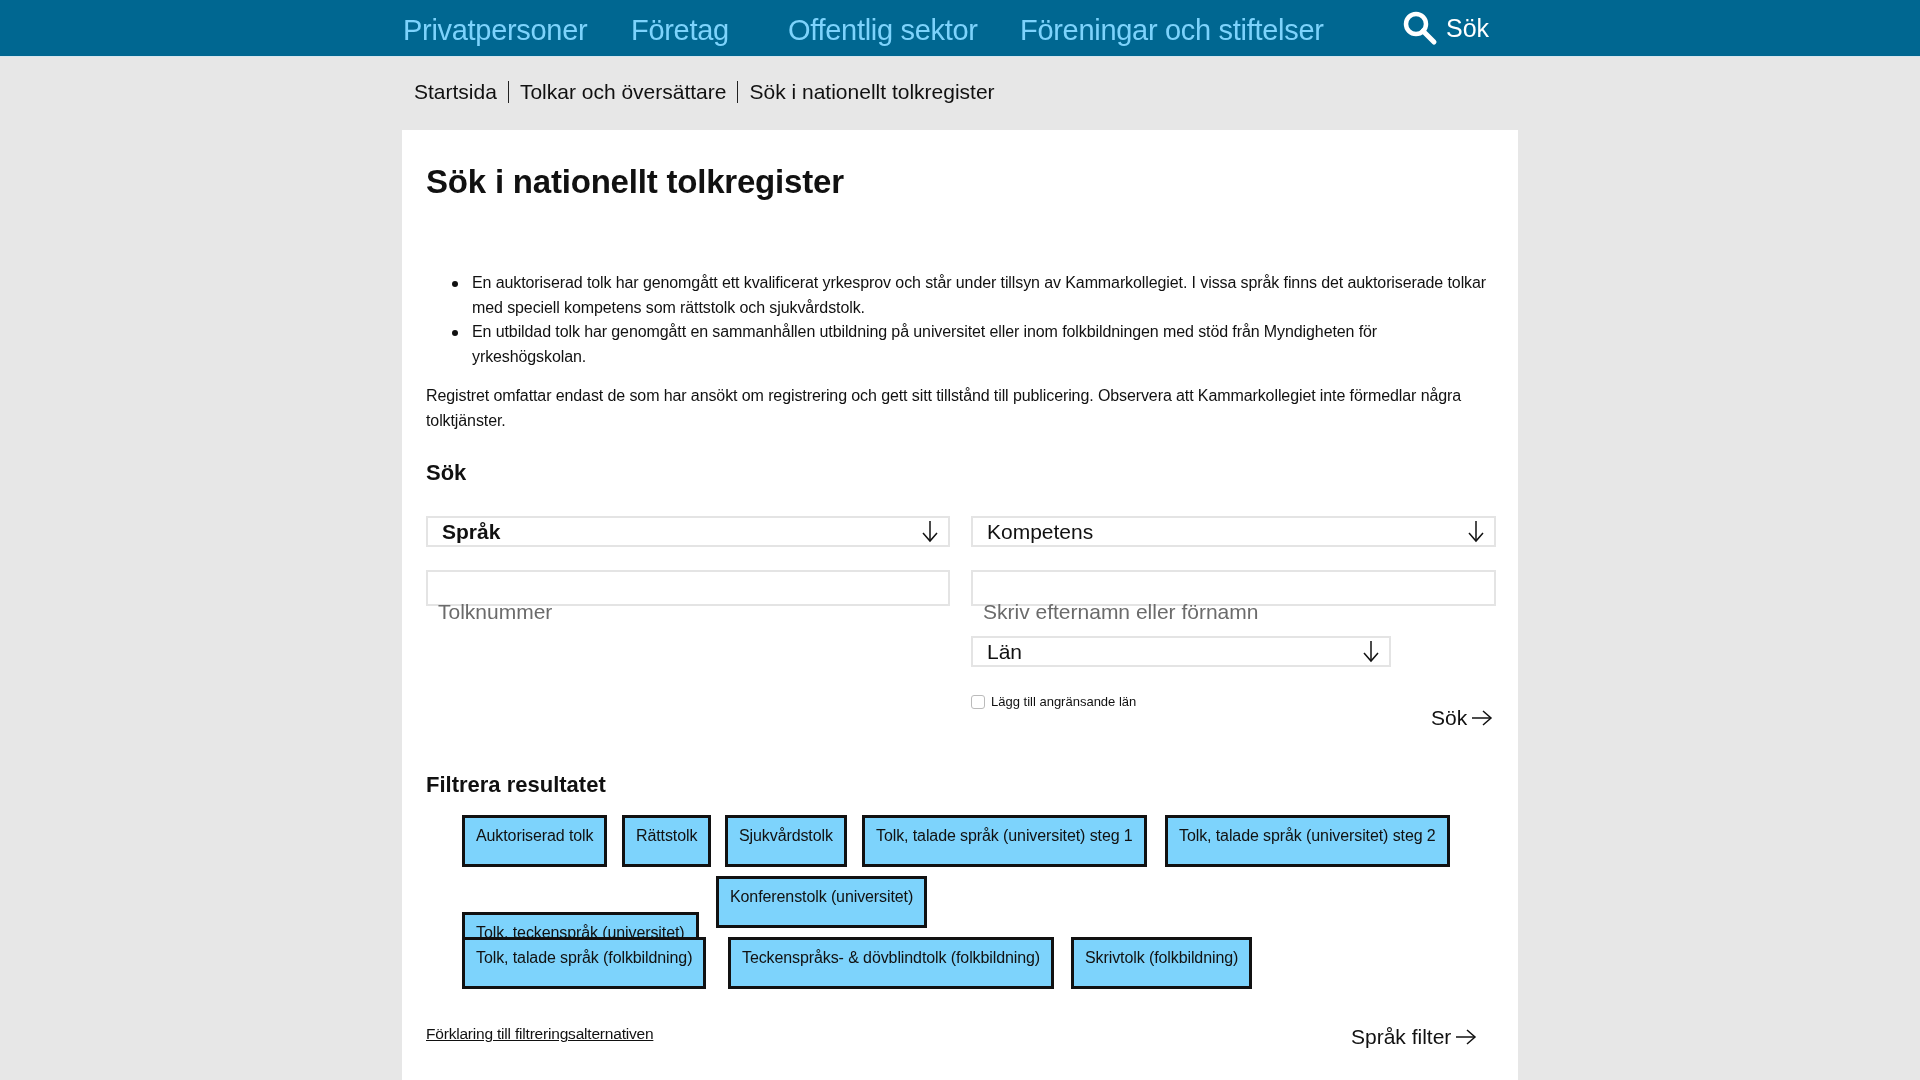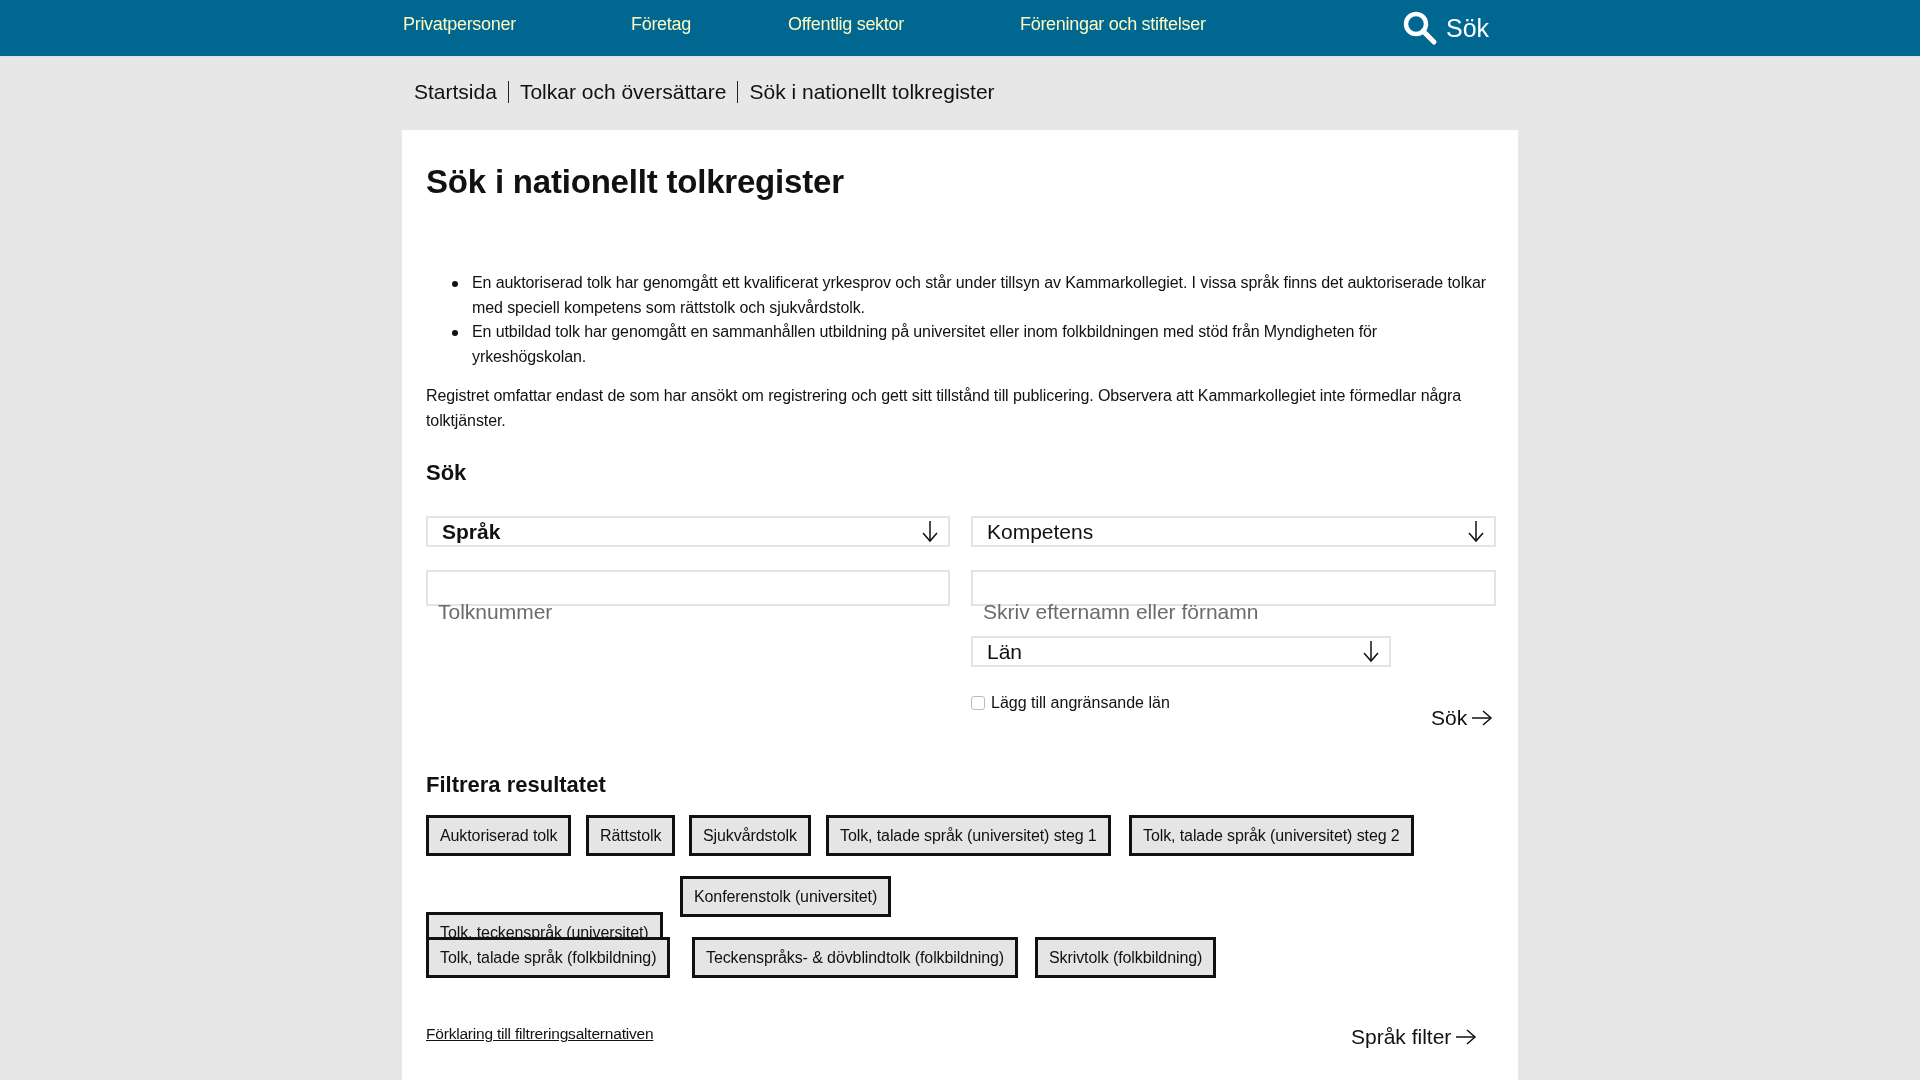--- a/index.html
+++ b/index.html
@@ -1,40 +1,40 @@
 <!DOCTYPE html>
 <html><head>
 <meta charset="utf-8">
 <style>
   * { box-sizing: border-box; margin: 0; padding: 0; }
   html, body { width: 1920px; height: 1080px; overflow: hidden; }
   body { background: #e7e7e7; font-family: "Liberation Sans", sans-serif; color: #111; position: relative; }
   .topbar { position: absolute; left: 0; top: 0; width: 1920px; height: 57px; background: #006791; border-bottom: 1px solid #d6e6ee; }
-  .topbar .nav-item { position: absolute; top: 14px; color: #fef9c3; font-size: 18px; letter-spacing: -0.3px; white-space: nowrap; cursor: pointer; }
+  .topbar .nav-item { position: absolute; top: 14px; color: #7dd3fc; font-size: 29px; letter-spacing: -0.3px; white-space: nowrap; cursor: pointer; }
   .topbar .search { position: absolute; left: 1402px; top: 10px; display: flex; align-items: center; gap: 8px; color: #fff; font-size: 25px; cursor: pointer; }
   .breadcrumb { position: absolute; left: 414px; top: 80px; font-size: 21px; display: flex; align-items: center; white-space: nowrap; }
   .breadcrumb .sep { display: inline-block; width: 1px; height: 22px; background: #222; margin: 0 11px; }
   .breadcrumb a { color: #111; text-decoration: none; cursor: pointer; }
   .panel { position: absolute; left: 402px; top: 130px; width: 1116px; height: 960px; background: #fff; }
   h1 { position: absolute; left: 24px; top: 33px; font-size: 33px; font-weight: bold; letter-spacing: -0.2px; }
   .p { position: absolute; left: 24px; font-size: 16px; line-height: 24.5px; width: 1075px; letter-spacing: -0.1px; }
   ul.bullets { position: absolute; left: 48px; top: 141px; width: 1040px; font-size: 16px; line-height: 24.5px; list-style: none; letter-spacing: -0.1px; }
   ul.bullets li { position: relative; padding-left: 22px; }
   ul.bullets li::before { content: ""; position: absolute; left: 2px; top: 10px; width: 6px; height: 6px; border-radius: 50%; background: #111; }
   h2 { position: absolute; left: 24px; font-size: 22px; font-weight: bold; }
   .select, .input { position: absolute; height: 31px; border: 2px solid #e4e4e4; background: #fff; font-size: 21px; }
   .select { padding-left: 14px; line-height: 27px; cursor: pointer; }
   .select .arrow { position: absolute; right: 10px; top: 2px; width: 16px; height: 23px; }
   .input { padding-left: 10px; line-height: 28px; color: #666; height: 36px; }
   .input input { border: none; outline: none; font-size: 21px; font-family: "Liberation Sans", sans-serif; width: 100%; height: 100%; background: transparent; margin-top: 24px; }
   .input input::placeholder { color: #6b6b6b; }
-  .checkrow { position: absolute; left: 569px; top: 564px; display: flex; align-items: center; gap: 6px; font-size: 16px; }
+  .checkrow { position: absolute; left: 569px; top: 564px; display: flex; align-items: center; gap: 6px; font-size: 13px; }
   .checkbox { width: 14px; height: 14px; border: 1px solid #bbb; border-radius: 3px; background: #fff; cursor: pointer; }
   .arrow-link { position: absolute; font-size: 21px; display: flex; align-items: center; gap: 4px; cursor: pointer; white-space: nowrap; }
-  .chip { position: absolute; height: 41px; border: 3px solid #111; font-size: 16px; line-height: 35px; padding: 0 11px; white-space: nowrap; background: #e5e5e5; cursor: pointer; letter-spacing: -0.1px; }
+  .chip { position: absolute; height: 52px; border: 3px solid #111; font-size: 16px; line-height: 35px; padding: 0 11px; white-space: nowrap; background: #7dd3fc; cursor: pointer; letter-spacing: -0.1px; margin-left: 36px; }
   .link-explain { position: absolute; left: 24px; top: 895px; font-size: 15.5px; color: #111; text-decoration: underline; cursor: pointer; letter-spacing: -0.2px; }
 </style>
 </head>
 <body>
 
 <div class="topbar">
   <span class="nav-item" style="left:403px">Privatpersoner</span>
   <span class="nav-item" style="left:631px">Företag</span>
   <span class="nav-item" style="left:788px">Offentlig sektor</span>
   <span class="nav-item" style="left:1020px">Föreningar och stiftelser</span>

